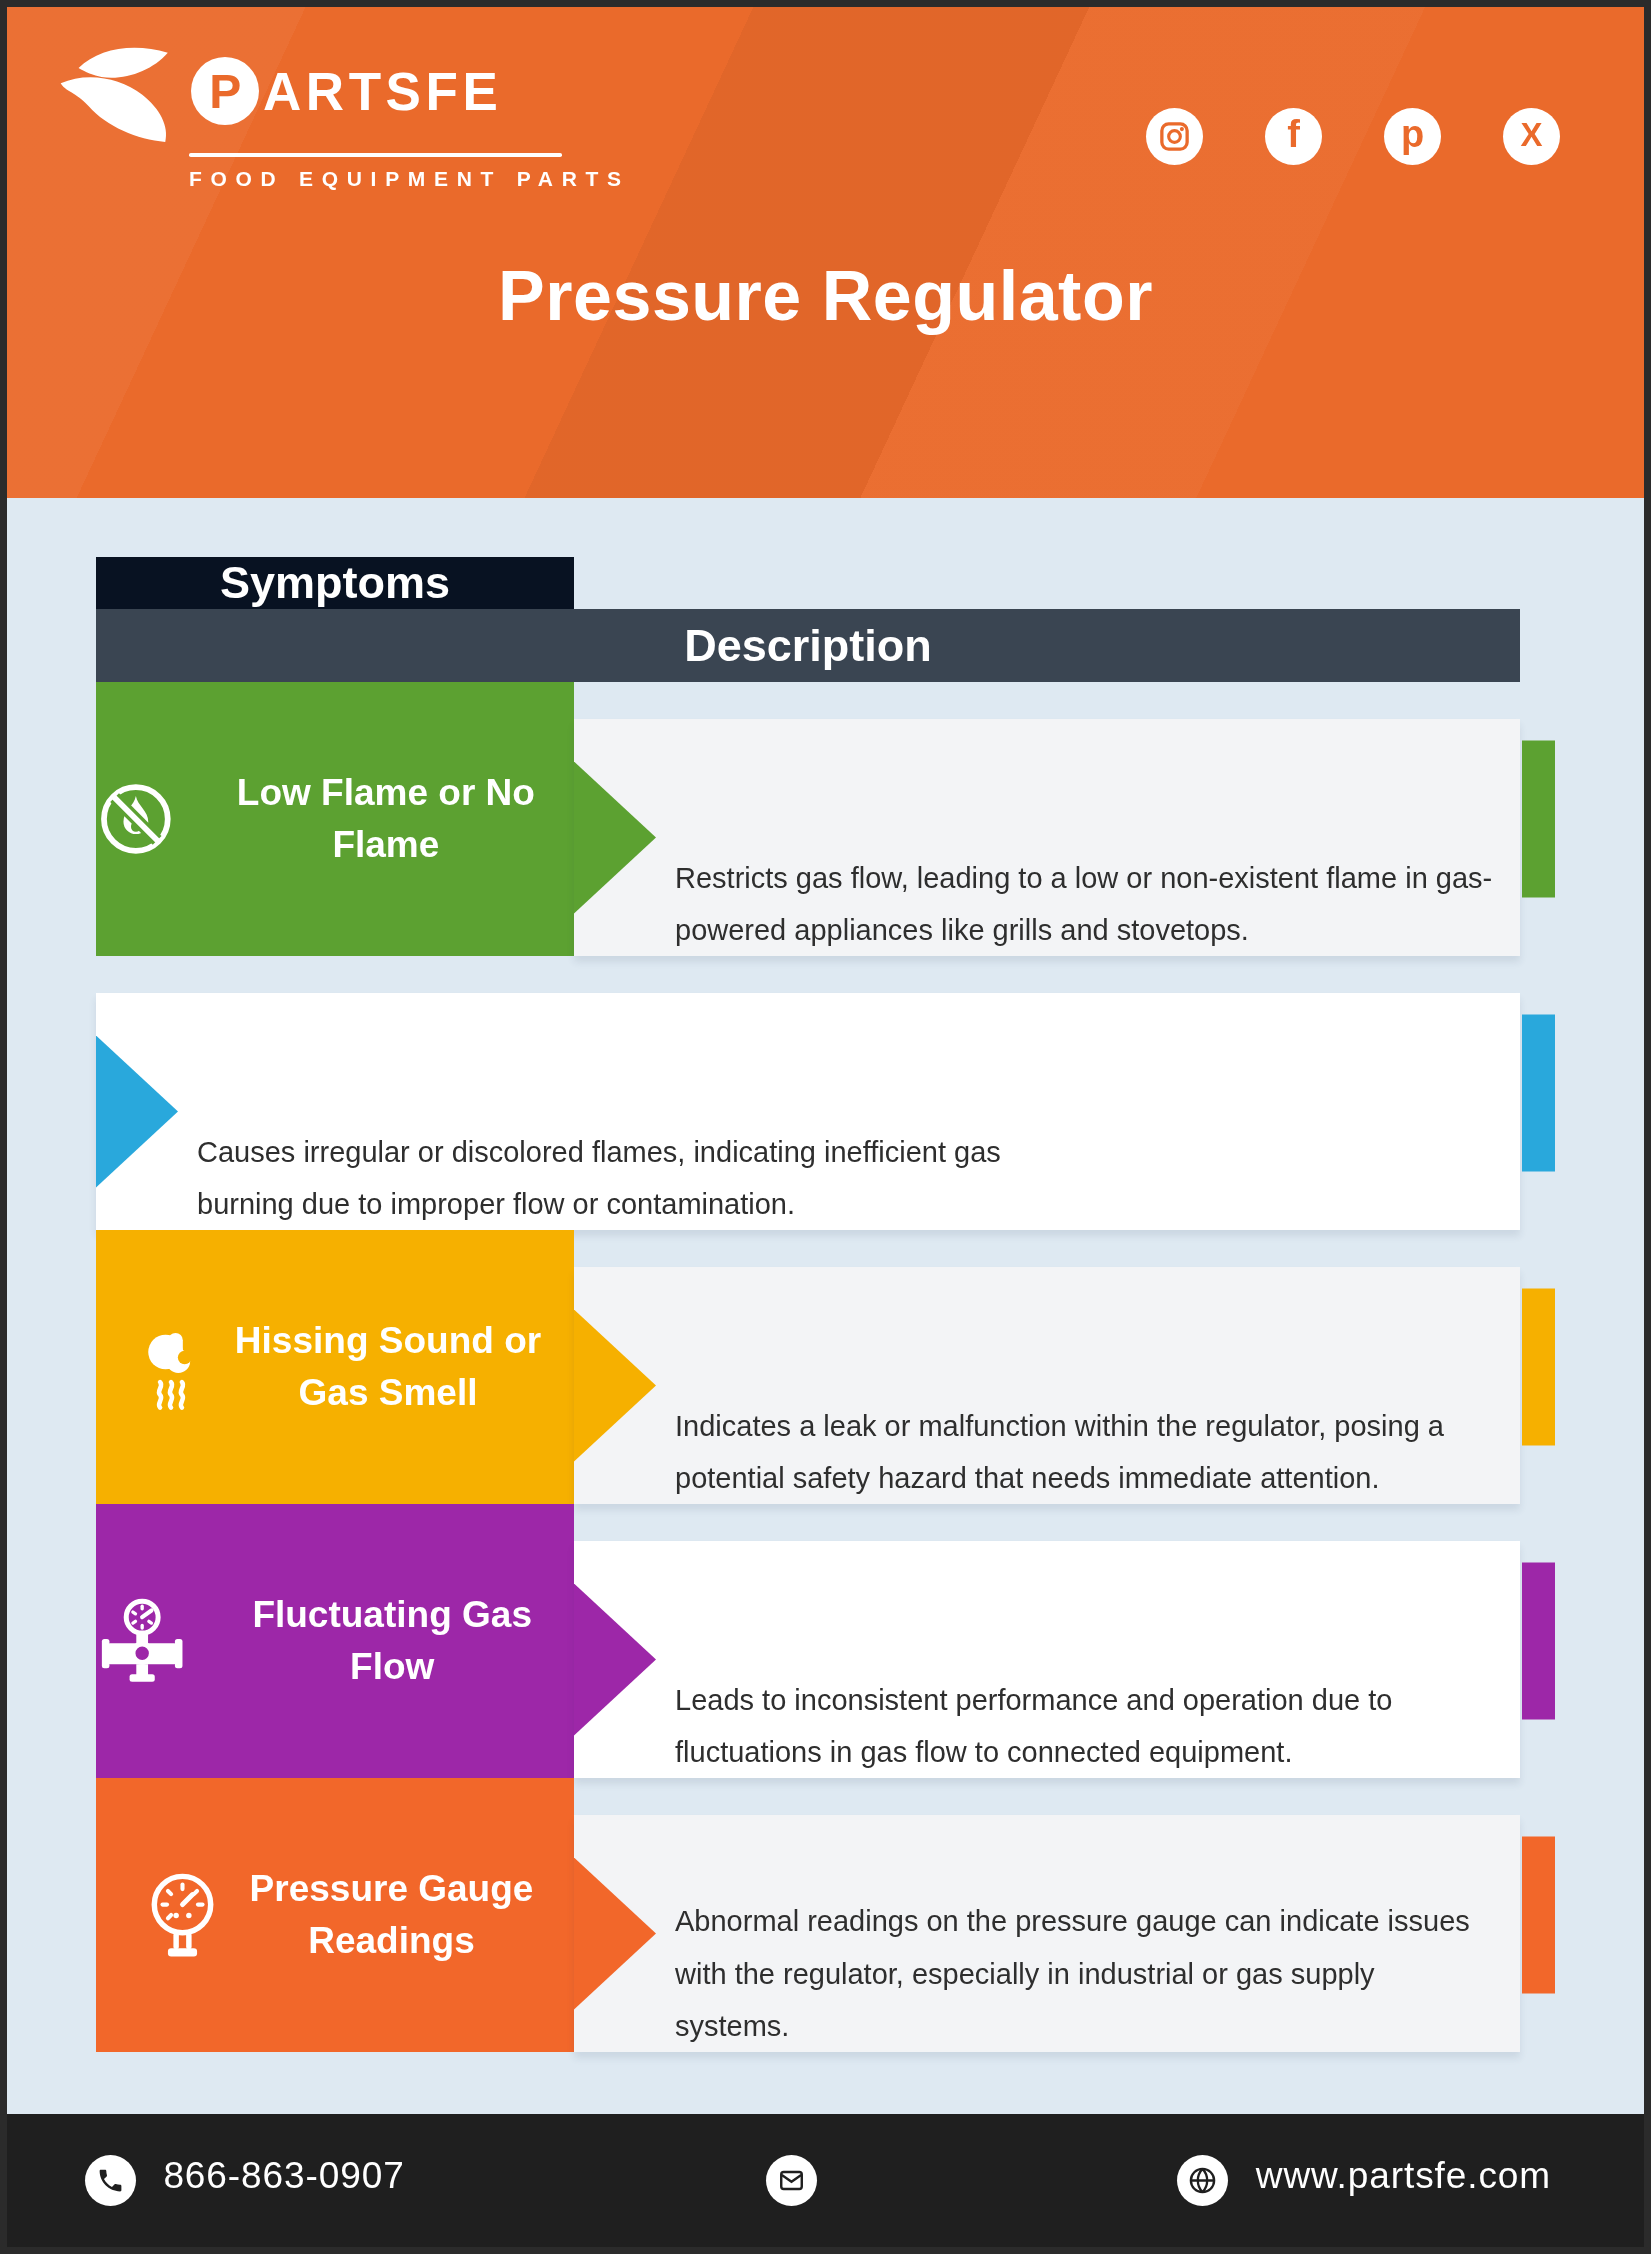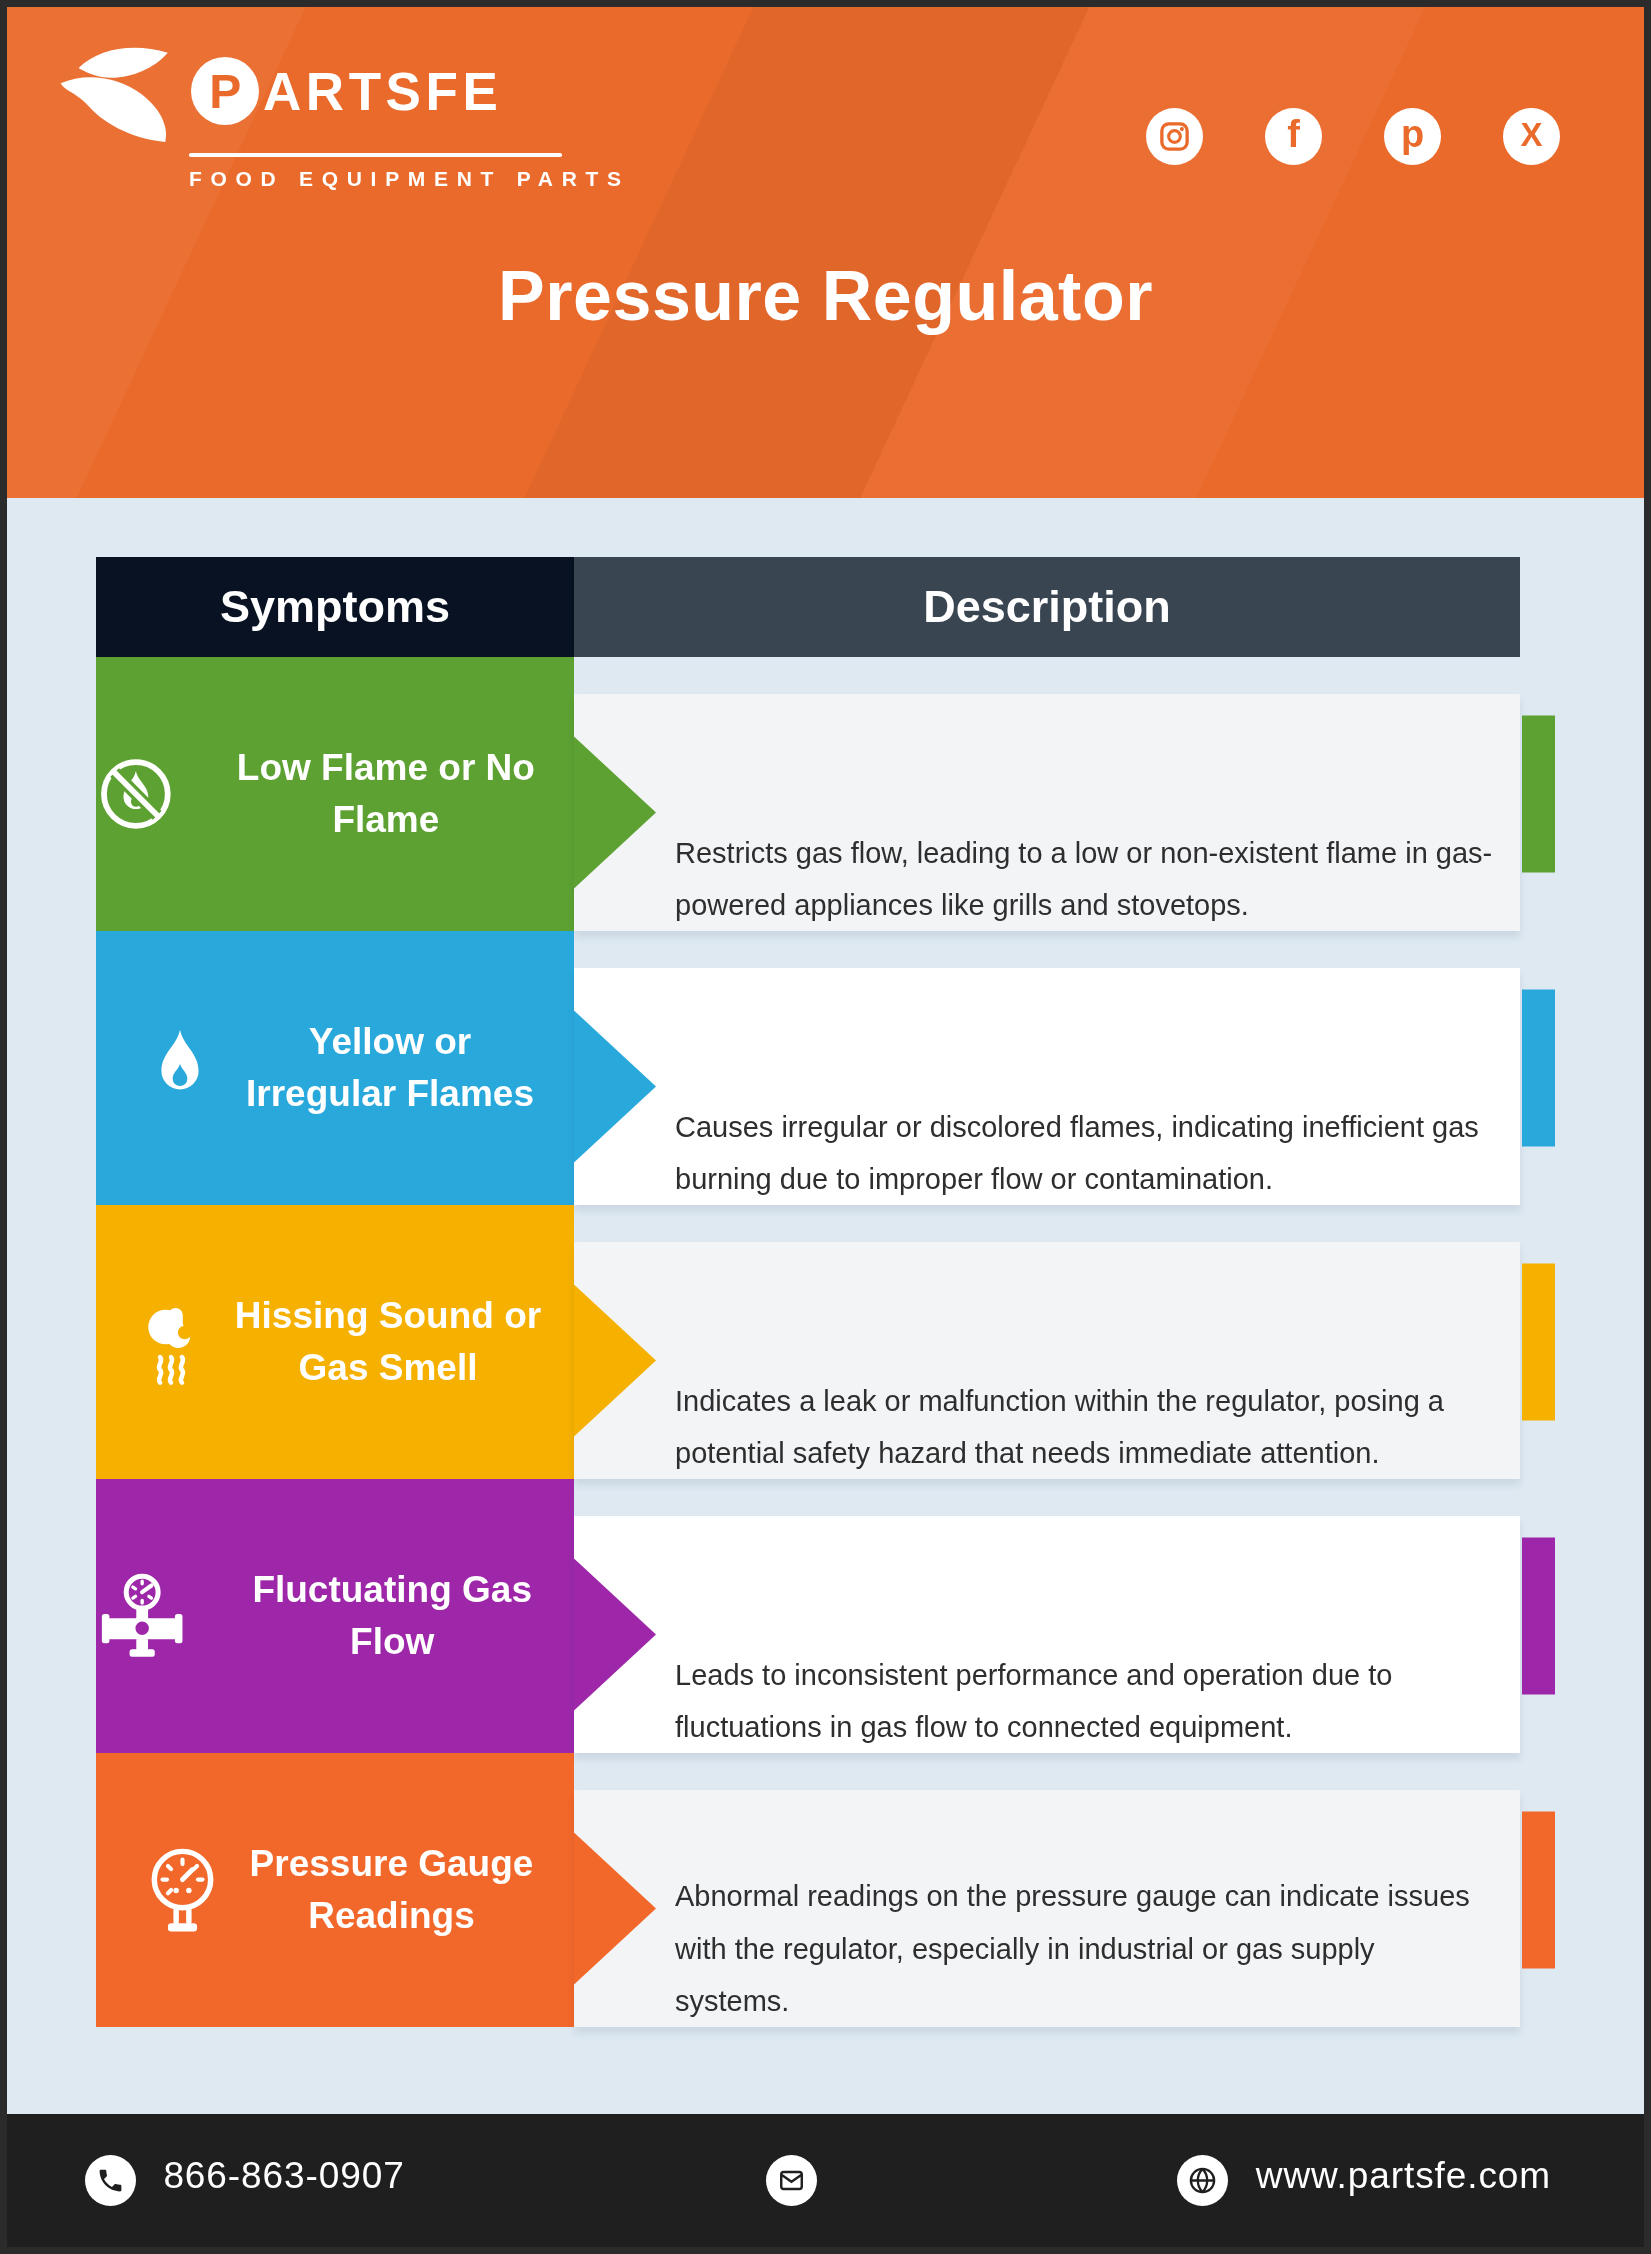--- a/index.html
+++ b/index.html
@@ -26,21 +26,21 @@
        display:flex;align-items:center;justify-content:center;
        font-size:38px;font-weight:800;cursor:pointer;}
   .soc .glyph{transform:translateY(-1.8px);}
 
   .title{position:absolute;top:236px;left:0;right:0;text-align:center;color:#fff;
          font-size:70px;font-weight:800;line-height:1.53;letter-spacing:0.5px;}
 
   
   .main{flex:1;position:relative;}
   .table{position:absolute;left:89px;top:59px;width:1424px;}
-  .thead{display:flex;height:100px;}
+  .thead{display:flex;height:125px;flex-direction:column;}
   .th{display:flex;align-items:center;justify-content:center;color:#fff;font-size:45px;font-weight:800;}
   .th-sym{width:478px;background:#081222;}
   .th-desc{flex:1;background:#3A4552;}
 
   .row{display:flex;height:274px;position:relative;}
   .sym{width:478px;background:var(--row);display:flex;align-items:center;
        justify-content:center;gap:22px;color:#fff;flex:none;}
   .sym-label{font-size:37px;font-weight:800;text-align:center;line-height:1.4;white-space:pre-line;}
   .desc{flex:1;position:relative;display:flex;align-items:flex-end;background:#fff;
         box-shadow:0 5.5px 7.3px rgba(40,60,90,.10);margin-top:37px;}
@@ -125,28 +125,20 @@
           <div class="sym-label">Low Flame or No Flame</div>
         </div>
         <div class="desc">
           <div class="arrow"></div>
           <div class="desc-text">Restricts gas flow, leading to a low or non-existent flame in gas-powered appliances like grills and stovetops.</div>
         </div>
         <div class="tab"></div>
       </div>
 
       <div class="row" style="--row: #29A8DC;">
-        <div class="sym">
-          <svg width="88" height="88" viewBox="0 0 90 90">
-            <path fill="#fff" fill-rule="evenodd" d="M45 6 C48 22 64 30 64 48 A19 19 0 0 1 26 48 C26 30 42 22 45 6 Z
-              M45 41 C43 47 37.5 50 37.5 56 A7.5 7.5 0 0 0 52.5 56 C52.5 50 47 47 45 41 Z"></path>
-          </svg>
-          <div class="sym-label">Yellow or
-Irregular Flames</div>
-        </div>
         <div class="desc">
           <div class="arrow"></div>
           <div class="desc-text">Causes irregular or discolored flames, indicating inefficient gas burning due to improper flow or contamination.</div>
         </div>
         <div class="tab"></div>
       </div>
 
       <div class="row" style="--row: #F6B000;">
         <div class="sym">
           <svg width="84" height="91" viewBox="0 0 90 100">

